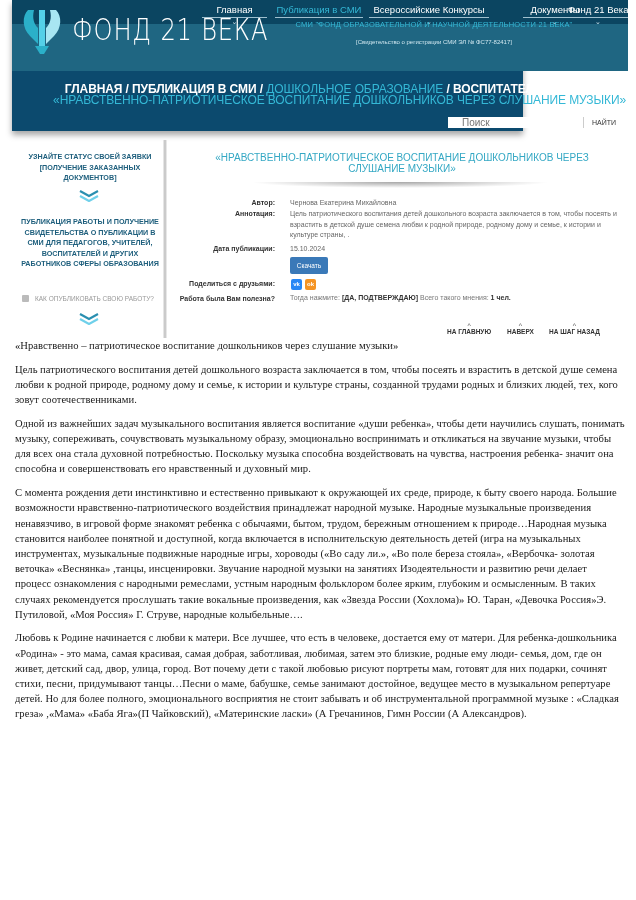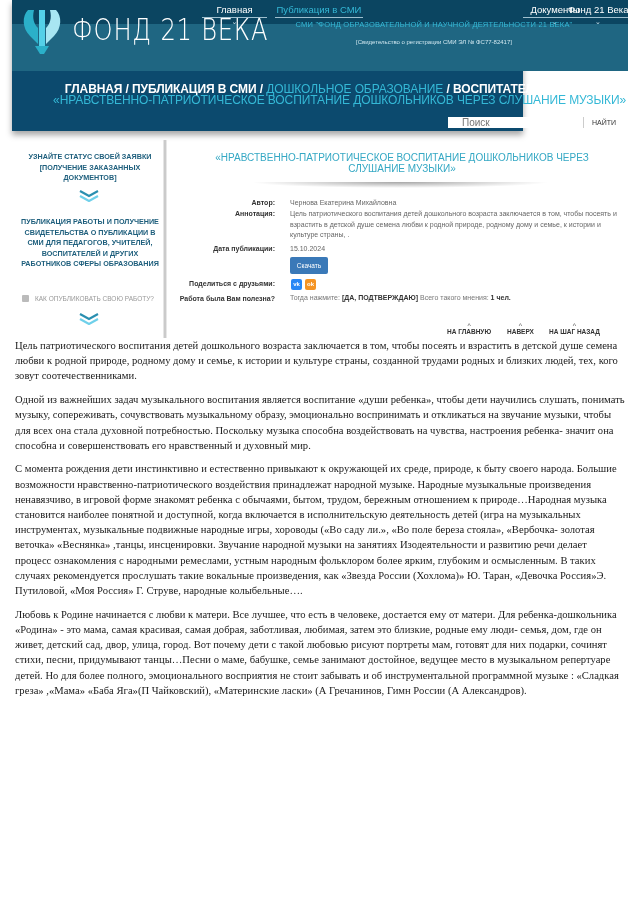--- a/index.html
+++ b/index.html
@@ -59,20 +59,24 @@
 <body>
 
 <div class="header">
   <div class="topnav">
     <div class="navitem" style="left:190px;width:65px;">
       <span class="lbl">Главная</span>
       <span class="chev">⌄</span>
     </div>
     <div class="navitem active" style="left:263px;width:88px;">
       <span class="lbl">Публикация в СМИ</span>
+      <span class="chev">⌄</span>
+    </div>
+    <div class="navitem" style="left:357px;width:120px;">
+      <span class="lbl">Всероссийские Конкурсы</span>
       <span class="chev">⌄</span>
     </div>
     <div class="navitem" style="left:511px;width:64px;">
       <span class="lbl">Документы</span>
       <span class="chev">⌄</span>
     </div>
     <div class="navitem" style="left:556px;width:60px;">
       <span class="lbl">Фонд 21 Века</span>
       <span class="chev">⌄</span>
     </div>
@@ -149,17 +153,18 @@
 <div class="navlinks" style="left:507px;">
   <span class="caret">^</span>
   <span>НАВЕРХ</span>
 </div>
 <div class="navlinks" style="left:549px;">
   <span class="caret">^</span>
   <span>НА ШАГ НАЗАД</span>
 </div>
 
 <div class="article">
+  <p>«Нравственно – патриотическое воспитание дошкольников через слушание музыки»</p>
   <p>Цель патриотического воспитания детей дошкольного возраста заключается в том, чтобы посеять и взрастить в детской душе семена любви к родной природе, родному дому и семье, к истории и культуре страны, созданной трудами родных и близких людей, тех, кого зовут соотечественниками.</p>
   <p>Одной из важнейших задач музыкального воспитания является воспитание «души ребенка», чтобы дети научились слушать, понимать музыку, сопереживать, сочувствовать музыкальному образу, эмоционально воспринимать и откликаться на звучание музыки, чтобы для всех она стала духовной потребностью. Поскольку музыка способна воздействовать на чувства, настроения ребенка- значит она способна и совершенствовать его нравственный и духовный мир.</p>
   <p>С момента рождения дети инстинктивно и естественно привыкают к окружающей их среде, природе, к быту своего народа. Большие возможности нравственно-патриотического воздействия принадлежат народной музыке. Народные музыкальные произведения ненавязчиво, в игровой форме знакомят ребенка с обычаями, бытом, трудом, бережным отношением к природе…Народная музыка становится наиболее понятной и доступной, когда включается в исполнительскую деятельность детей (игра на музыкальных инструментах, музыкальные подвижные народные игры, хороводы («Во саду ли.», «Во поле береза стояла», «Вербочка- золотая веточка» «Веснянка» ,танцы, инсценировки. Звучание народной музыки на занятиях Изодеятельности и развитию речи делает процесс ознакомления с народными ремеслами, устным народным фольклором более ярким, глубоким и осмысленным. В таких случаях рекомендуется прослушать такие вокальные произведения, как «Звезда России (Хохлома)» Ю. Таран, «Девочка Россия»Э. Путиловой, «Моя Россия» Г. Струве, народные колыбельные….</p>
   <p>Любовь к Родине начинается с любви к матери. Все лучшее, что есть в человеке, достается ему от матери. Для ребенка-дошкольника «Родина» - это мама, самая красивая, самая добрая, заботливая, любимая, затем это близкие, родные ему люди- семья, дом, где он живет, детский сад, двор, улица, город. Вот почему дети с такой любовью рисуют портреты мам, готовят для них подарки, сочинят стихи, песни, придумывают танцы…Песни о маме, бабушке, семье занимают достойное, ведущее место в музыкальном репертуаре детей. Но для более полного, эмоционального восприятия не стоит забывать и об инструментальной программной музыке : «Сладкая греза» ,«Мама» «Баба Яга»(П Чайковский), «Материнские ласки» (А Гречанинов, Гимн России (А Александров).</p>
 </div>
 
 </body></html>

